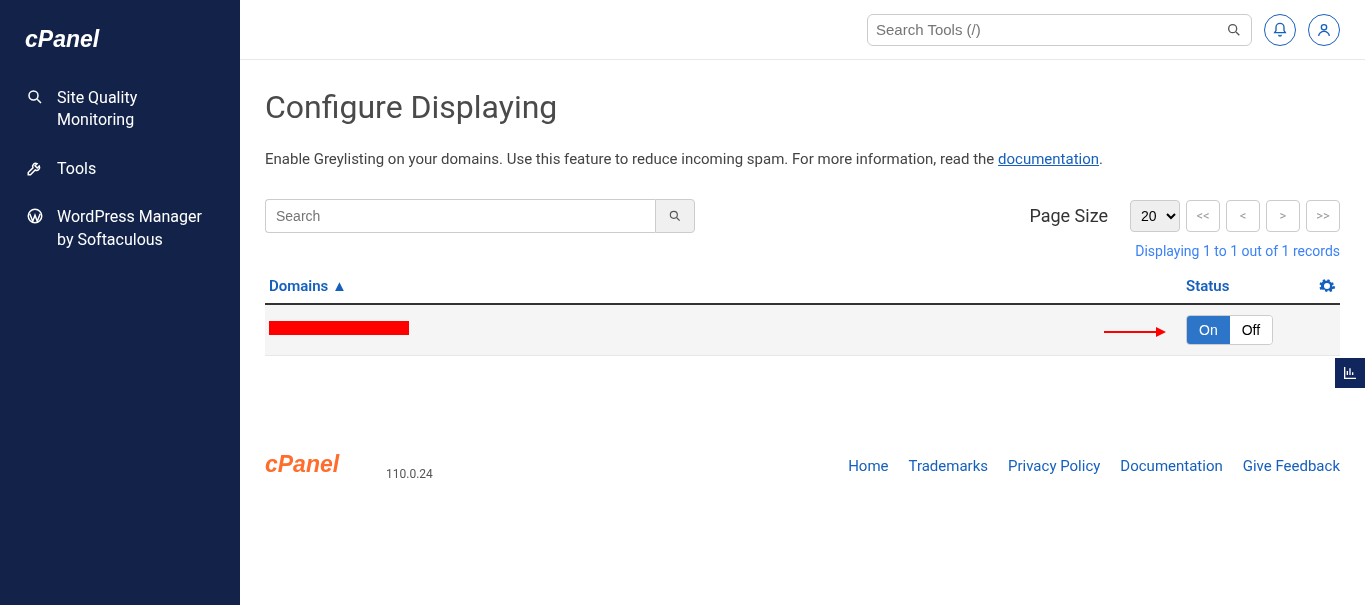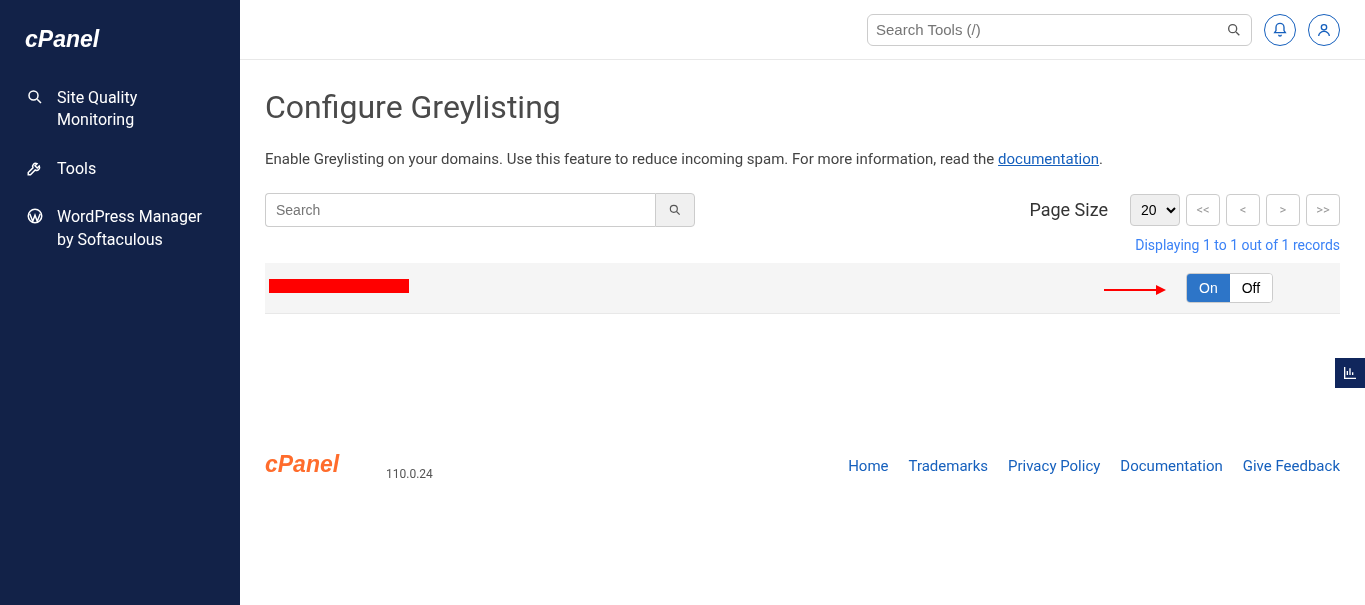--- a/index.html
+++ b/index.html
@@ -10,21 +10,21 @@
 .nav-item{display:flex;align-items:flex-start;padding:13px 25px;color:#fff;font-size:16px;cursor:pointer;line-height:1.4}
 .nav-item .icon{width:20px;height:20px;margin-right:12px;flex-shrink:0;display:flex;align-items:center;justify-content:center}
 .main{position:absolute;left:240px;top:0;right:0;height:502px;display:flex;flex-direction:column}
 .topbar{height:60px;border-bottom:1px solid #e8e8e8;display:flex;align-items:center;justify-content:flex-end;padding:0 25px;gap:12px}
 .search-tools{flex:0 0 385px;height:32px;border:1px solid #ccc;border-radius:6px;display:flex;align-items:center;padding:0 8px}
 .search-tools input{border:none;outline:none;flex:1;font-size:15px;background:transparent}
 .search-tools .si{width:18px;display:flex;align-items:center;justify-content:center}
 .icon-btn{width:32px;height:32px;border:1px solid #1660bd;border-radius:50%;display:flex;align-items:center;justify-content:center;cursor:pointer}
 .content{flex:1;padding:28px 25px 0 25px;position:relative}
 .page-title{font-size:32px;font-weight:400;color:#4a4a4a;margin-bottom:22px}
-.desc{font-size:15px;color:#444;margin-bottom:22px;line-height:1.5}
+.desc{font-size:15px;color:#444;margin-bottom:28px;line-height:1.5}
 .desc a{color:#1660bd;text-decoration:underline}
 .controls{display:flex;align-items:center;justify-content:space-between;margin-bottom:10px}
 .search-box{display:flex}
 .search-box input{width:390px;height:34px;border:1px solid #ccc;border-right:none;border-radius:4px 0 0 4px;padding:0 10px;font-size:14px;outline:none}
 .search-box button{width:40px;height:34px;border:1px solid #ccc;border-radius:0 4px 4px 0;background:#f0f0f0;cursor:pointer;display:flex;align-items:center;justify-content:center}
 .pager{display:flex;align-items:center;gap:6px}
 .pager-label{font-size:18px;margin-right:16px}
 .pager select{height:32px;border:1px solid #ccc;border-radius:4px;padding:0 6px;font-size:14px}
 .pager-btn{height:32px;min-width:34px;border:1px solid #ccc;border-radius:4px;background:#fff;display:flex;align-items:center;justify-content:center;font-size:13px;color:#999;cursor:pointer;padding:0 8px}
 .display-count{text-align:right;font-size:14px;color:#3b82f6;margin-bottom:10px}
@@ -110,21 +110,21 @@
     </div>
     <div class="icon-btn">
       <svg viewBox="0 0 24 24" width="16" height="16" fill="none" stroke="#1660bd" stroke-width="2">
           <circle cx="12" cy="8" r="4"></circle>
           <path d="M4 21c0-4 4-7 8-7s8 3 8 7"></path>
         </svg>
     </div>
   </div>
 
   <div class="content">
-    <h1 class="page-title">Configure Greylisting</h1>
+    <h1 class="page-title">Configure Displaying</h1>
     <p class="desc">
       <span>Enable Greylisting on your domains. Use this feature to reduce incoming spam. For more information, read the </span><a href="#">documentation</a><span>.</span>
     </p>
 
     <div class="controls">
       <div class="search-box">
         <input placeholder="Search" style="">
         <button>
           <svg viewBox="0 0 24 24" width="14" height="14" fill="none" stroke="#555" stroke-width="2">
               <circle cx="10" cy="10" r="6"></circle>
@@ -138,20 +138,29 @@
         <div class="pager-btn">&lt;&lt;</div>
         <div class="pager-btn">&lt;</div>
         <div class="pager-btn">&gt;</div>
         <div class="pager-btn">&gt;&gt;</div>
       </div>
     </div>
 
     <div class="display-count">Displaying 1 to 1 out of 1 records</div>
 
     <div class="table">
+      <div class="thead">
+        <div class="th-domain">Domains ▲</div>
+        <div class="th-status">Status</div>
+        <div class="th-gear">
+          <svg class="gear-svg" viewBox="0 0 24 24" width="18" height="18">
+              <path d="M12 8a4 4 0 1 0 0 8 4 4 0 0 0 0-8zm9 4l2 1-1 3-2-.5a8 8 0 0 1-1.5 1.5l.5 2-3 1-1-2h-2l-1 2-3-1 .5-2A8 8 0 0 1 5 16.5L3 17l-1-3 2-1v-2L2 10l1-3 2 .5A8 8 0 0 1 6.5 6L6 4l3-1 1 2h2l1-2 3 1-.5 2A8 8 0 0 1 18 7.5l2-.5 1 3-2 1v2z"></path>
+            </svg>
+        </div>
+      </div>
       <div class="trow">
         <div class="td-domain">
           <span class="redact"></span>
           <div class="arrow-callout">
             <div class="arrow-line"></div>
               <div class="arrow-head"></div>
           </div>
         </div>
         <div class="td-status">
           <div class="toggle">

